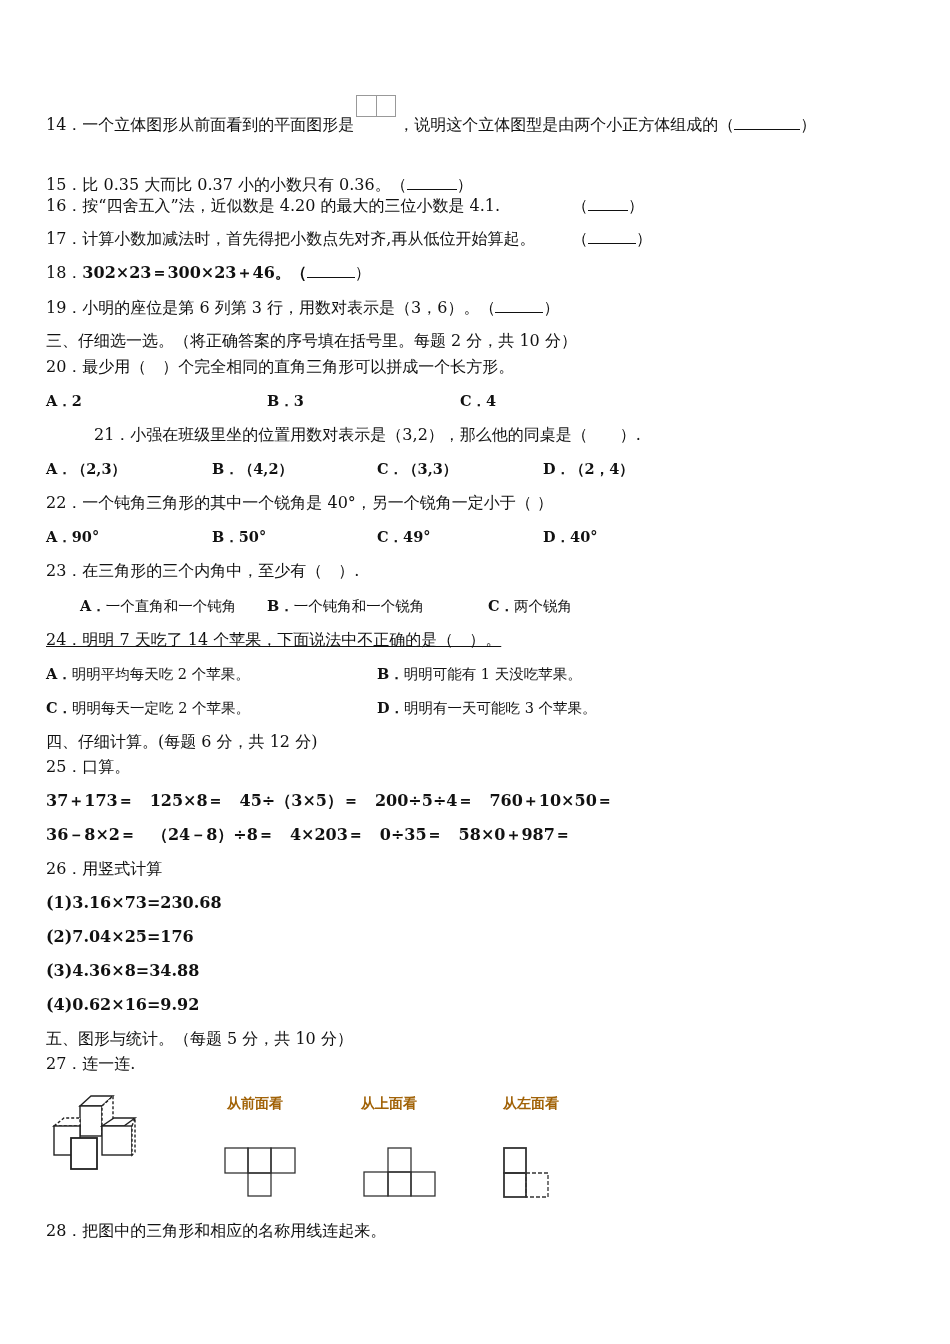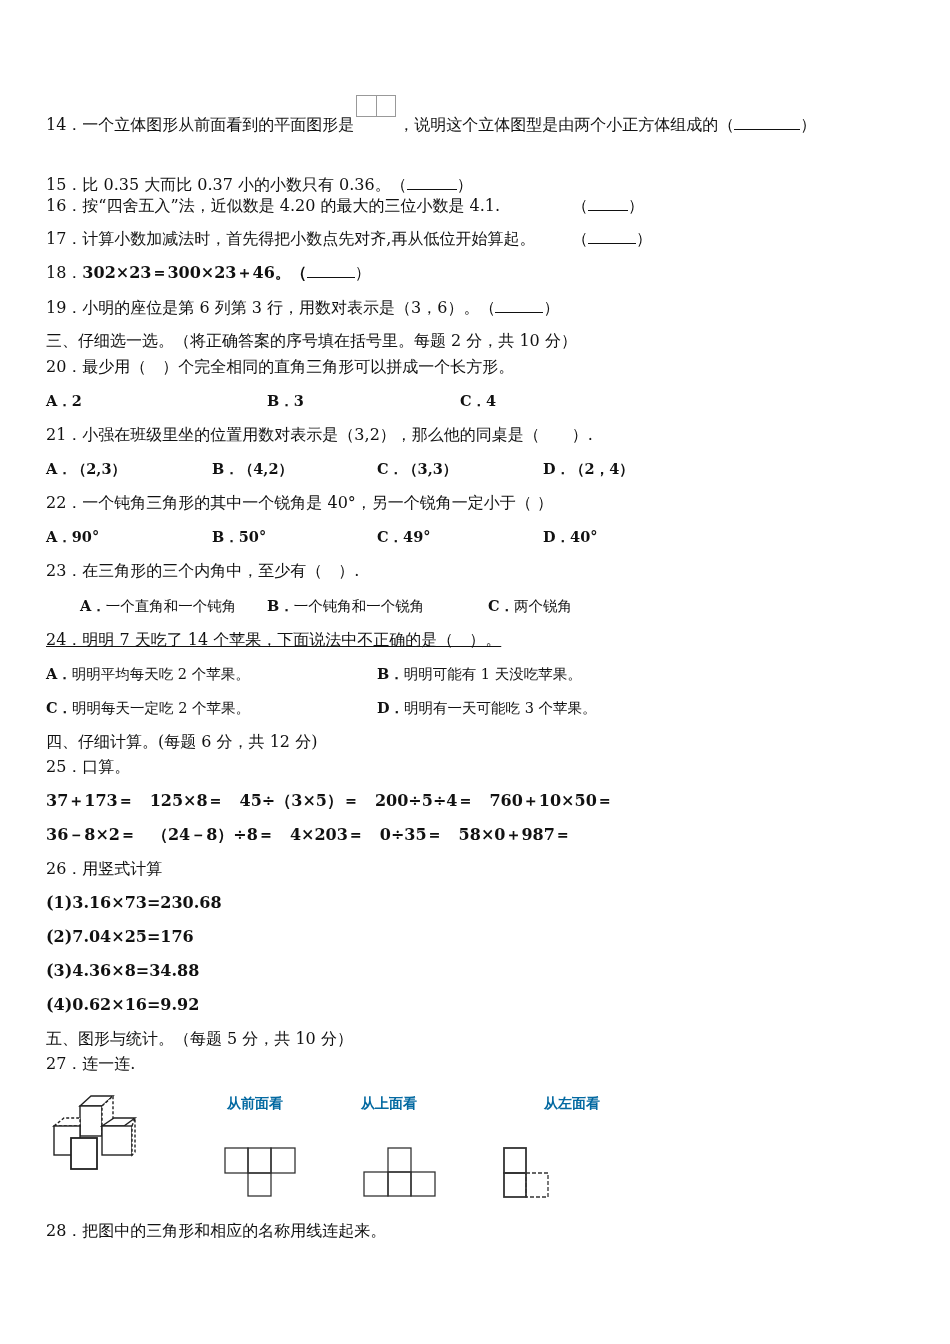--- a/index.html
+++ b/index.html
@@ -7,21 +7,21 @@
          font-family:"DejaVu Serif","Liberation Serif",serif; color:#111; }
   .line { position:absolute; left:46px; font-size:16px; white-space:nowrap; line-height:20px; }
   .b { font-weight:bold; }
   .opt { position:absolute; font-size:14.5px; white-space:nowrap; line-height:20px; font-weight:bold; }
   .opt .t { font-weight:normal; }
   .blank { display:inline-block; border-bottom:1.2px solid #111; height:14px; vertical-align:baseline; }
   .twobox { display:inline-block; vertical-align:top; position:relative; top:-20px; width:38px; height:20px;
             border:1px solid #999; margin:0 2px; }
   .twobox::after { content:""; position:absolute; left:19px; top:0; width:1px; height:20px; background:#999; }
   .fig { position:absolute; }
-  .flabel { position:absolute; font-size:14px; font-weight:bold; font-family:"DejaVu Sans","Liberation Sans",sans-serif; color:#0369a1; }
+  .flabel { position:absolute; font-size:14px; font-weight:bold; font-family:"DejaVu Sans","Liberation Sans",sans-serif; color:#a16207; }
 </style>
 </head>
 <body>
 
 <div class="line" style="top:115px;">
   <span>14．</span><span>一个立体图形从前面看到的平面图形是</span><span class="twobox"></span><span>，说明这个立体图型是由两个小正方体组成的（</span><span class="blank" style="width:66px;"></span><span>）</span>
 </div>
 
 <div class="line" style="top:175px;">
   <span>15．</span><span>比 0.35 大而比 0.37 小的小数只有 0.36。（</span><span class="blank" style="width:50px;"></span><span>）</span>
@@ -49,21 +49,21 @@
   <span>19．</span><span>小明的座位是第 6 列第 3 行，用数对表示是（3，6）。（</span><span class="blank" style="width:48px;"></span><span>）</span>
 </div>
 
 <div class="line" style="top:331px;">三、仔细选一选。（将正确答案的序号填在括号里。每题 2 分，共 10 分）</div>
 
 <div class="line" style="top:357px;">20．最少用（　）个完全相同的直角三角形可以拼成一个长方形。</div>
 <div class="opt" style="top:391px; left:46px;"><span>A．</span><span>2</span></div>
 <div class="opt" style="top:391px; left:267px;"><span>B．</span><span>3</span></div>
 <div class="opt" style="top:391px; left:460px;"><span>C．</span><span>4</span></div>
 
-<div class="line" style="top:425px;">21．小强在班级里坐的位置用数对表示是（3,2），那么他的同桌是（　　）.</div>
+<div class="line" style="top:425px;margin-left:48px;">21．小强在班级里坐的位置用数对表示是（3,2），那么他的同桌是（　　）.</div>
 <div class="opt" style="top:459px; left:46px;"><span>A．</span><span>（2,3）</span></div>
 <div class="opt" style="top:459px; left:212px;"><span>B．</span><span>（4,2）</span></div>
 <div class="opt" style="top:459px; left:377px;"><span>C．</span><span>（3,3）</span></div>
 <div class="opt" style="top:459px; left:543px;"><span>D．</span><span>（2，4）</span></div>
 
 <div class="line" style="top:493px;">22．一个钝角三角形的其中一个锐角是 40°，另一个锐角一定小于（ ）</div>
 <div class="opt" style="top:527px; left:46px;"><span>A．</span><span>90°</span></div>
 <div class="opt" style="top:527px; left:212px;"><span>B．</span><span>50°</span></div>
 <div class="opt" style="top:527px; left:377px;"><span>C．</span><span>49°</span></div>
 <div class="opt" style="top:527px; left:543px;"><span>D．</span><span>40°</span></div>
@@ -108,21 +108,21 @@
     <polygon points="54,34 66,26 87,26 76,34"></polygon>
     <rect x="54" y="34" width="30" height="29"></rect>
     <polygon points="84,34 87,26 87,60 84,63" stroke-dasharray="3,2"></polygon>
 
     <rect x="23" y="46" width="26" height="31" stroke-width="1.8"></rect>
   </g>
 </svg>
 
 <div class="flabel" style="left:227px; top:1095px;">从前面看</div>
 <div class="flabel" style="left:361px; top:1095px;">从上面看</div>
-<div class="flabel" style="left:503px; top:1095px;margin-left:41px;">从左面看</div>
+<div class="flabel" style="left:503px; top:1095px;">从左面看</div>
 
 <svg class="fig" style="left:222px; top:1145px;" width="80" height="54">
   <g fill="none" stroke="#333" stroke-width="1.3">
     <rect x="3" y="3" width="23" height="25"></rect>
     <rect x="26" y="3" width="23" height="25"></rect>
     <rect x="49" y="3" width="24" height="25"></rect>
     <rect x="26" y="28" width="23" height="23"></rect>
   </g>
 </svg>
 

